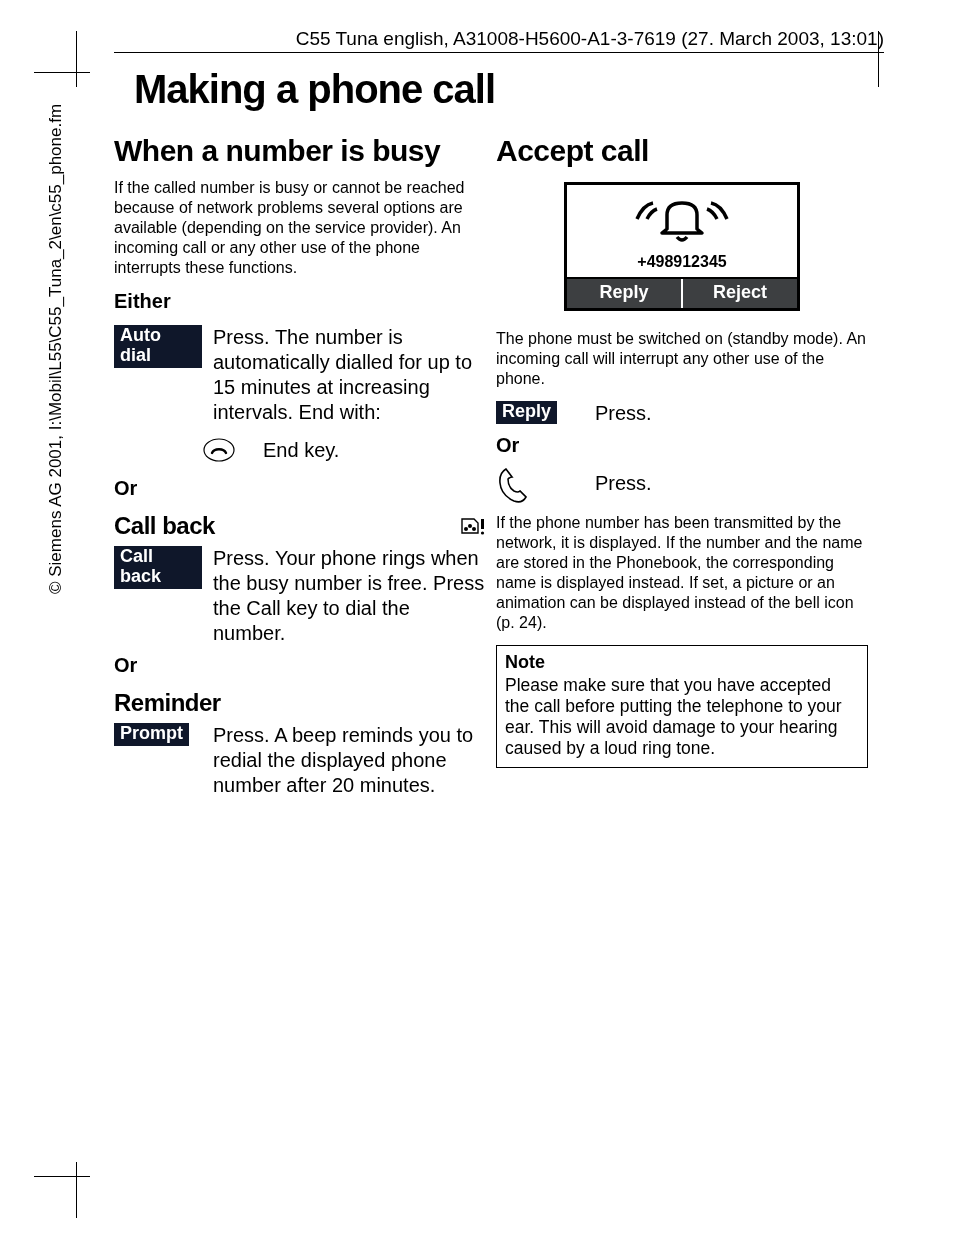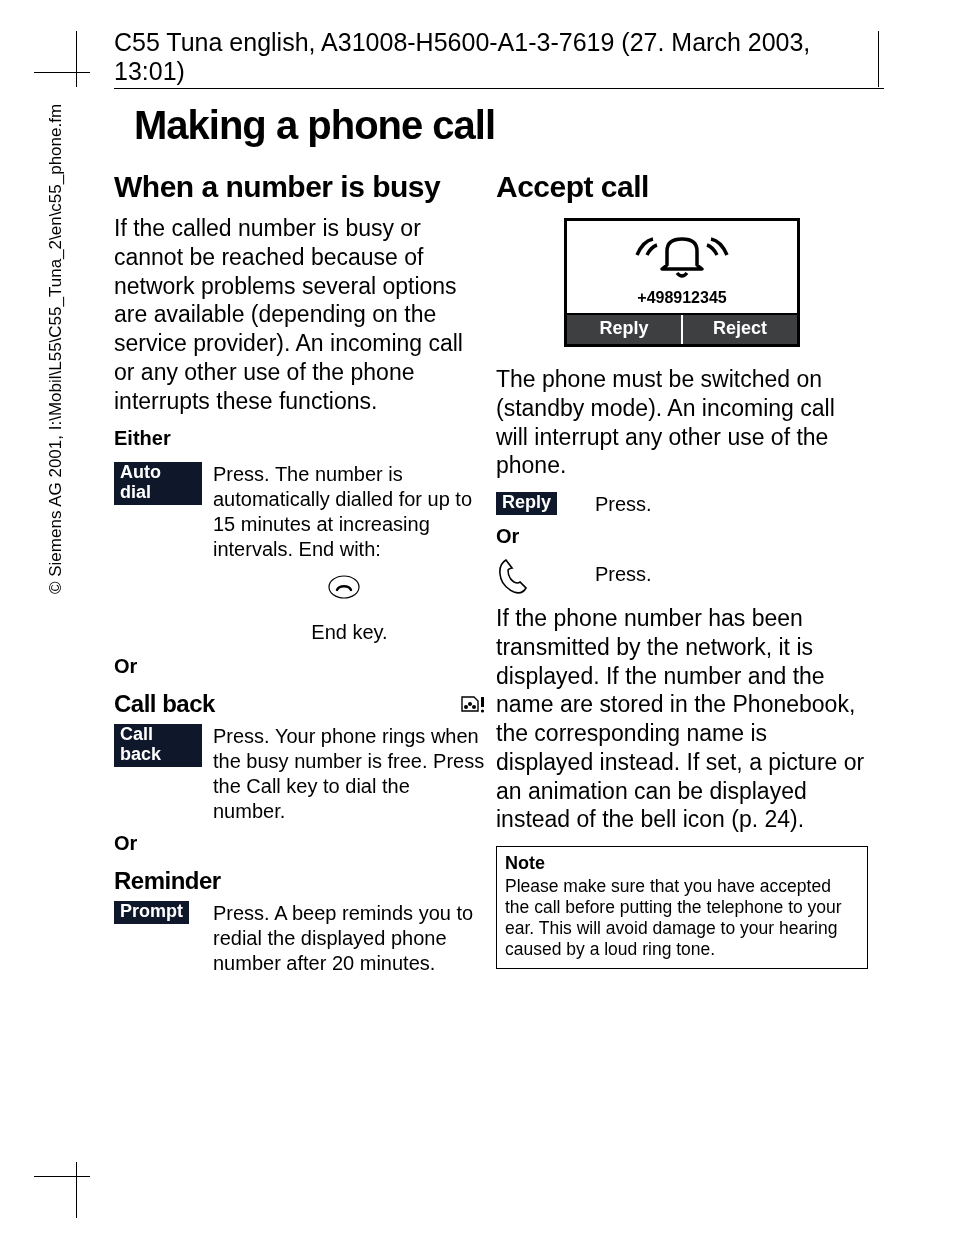--- a/index.html
+++ b/index.html
@@ -13,22 +13,23 @@
     height: 1246px;
     position: relative;
   }
   .page {
     position: absolute;
     left: 114px;
     top: 28px;
     width: 770px;
   }
   .header-line {
-    font-size: 25px;
+    font-size: 19px;
     margin-bottom: 2px;
+    text-align: right;
   }
   .header-rule {
     border: none;
     border-bottom: 1px solid #000;
     margin: 0 0 14px 0;
   }
   .title-row {
     display: flex;
     align-items: baseline;
     margin-bottom: 22px;
@@ -58,21 +59,21 @@
   }
   .h2 {
     font-size: 30px;
     font-weight: 700;
     font-family: Arial, sans-serif;
     font-stretch: condensed;
     letter-spacing: -0.5px;
     margin: 0 0 10px 0;
   }
   .body-text {
-    font-size: 23px;
+    font-size: 16px;
     line-height: 1.25;
     margin: 0 0 12px 0;
   }
   .bold-label {
     font-size: 20px;
     font-weight: 700;
     margin: 6px 0 12px 0;
     font-family: Arial, sans-serif;
   }
   .h3 {
@@ -109,21 +110,20 @@
     font-size: 20px;
     line-height: 1.25;
     flex: 1;
     margin-left: 11px;
   }
   .end-key-row {
     display: flex;
     align-items: center;
     margin: 6px 0 10px 88px;
     gap: 16px;
-    flex-direction: column;
   }
   .end-key-icon svg { display: block; }
   .sidebar {
     position: absolute;
     left: 46px;
     top: 594px;
     transform: rotate(-90deg);
     transform-origin: left top;
     font-size: 17px;
     white-space: nowrap;

